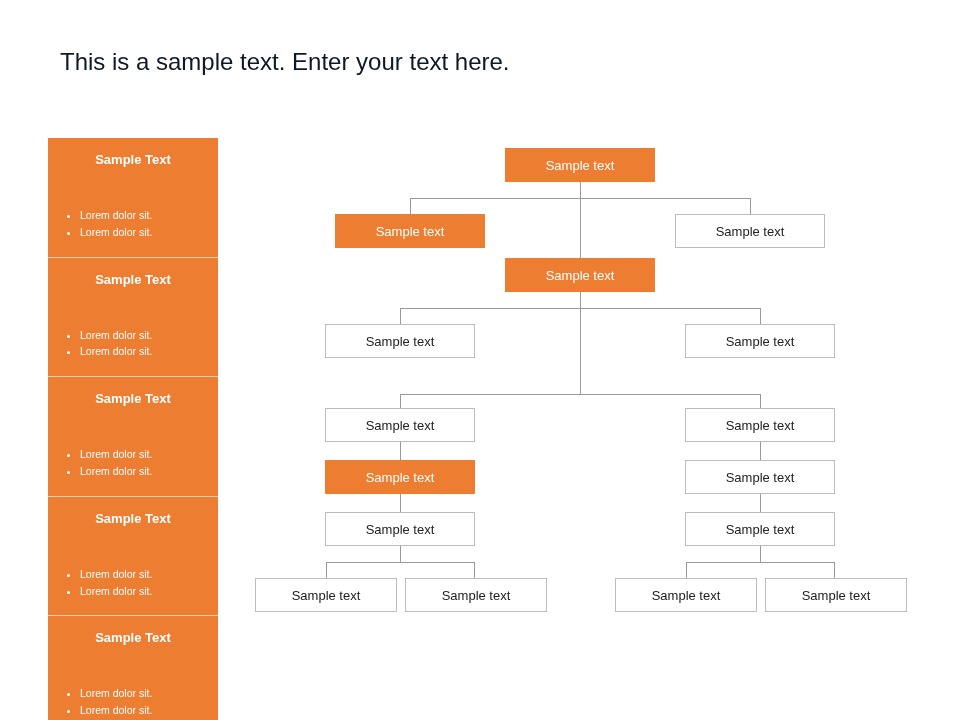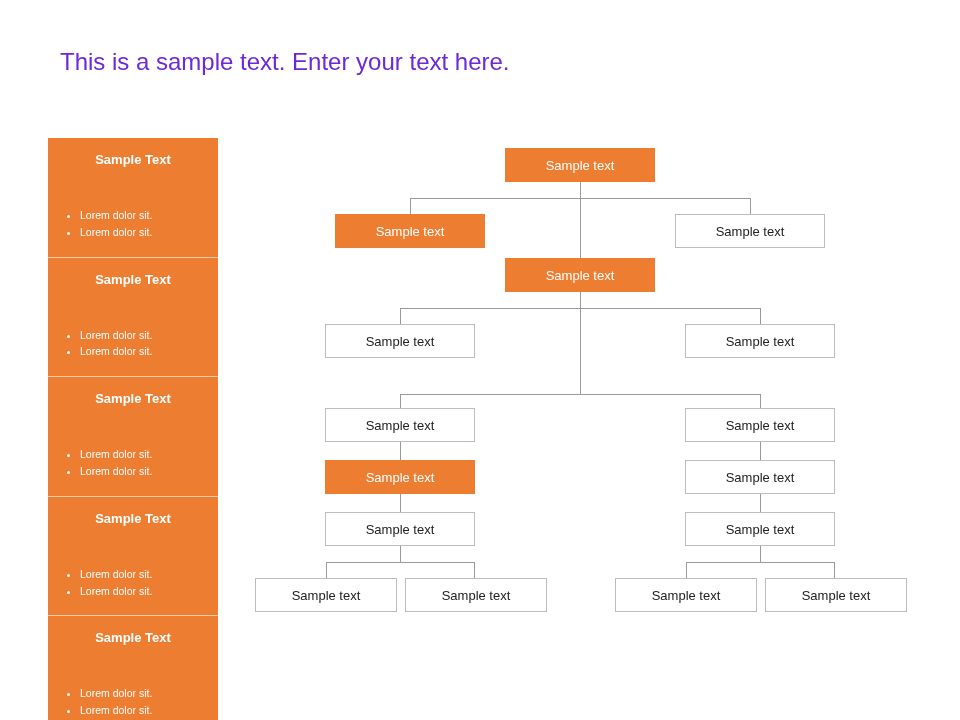--- a/index.html
+++ b/index.html
@@ -9,21 +9,21 @@
     background: #ffffff;
     font-family: Arial, Helvetica, sans-serif;
     position: relative;
     overflow: hidden;
   }
   .title {
     position: absolute;
     top: 48px;
     left: 60px;
     font-size: 24px;
-    color: #6d28d9;
+    color: #0f172a;
     font-weight: 400;
   }
 
   
   .sidebar {
     position: absolute;
     left: 48px;
     top: 138px;
     width: 170px;
     background: #ed7d31;

